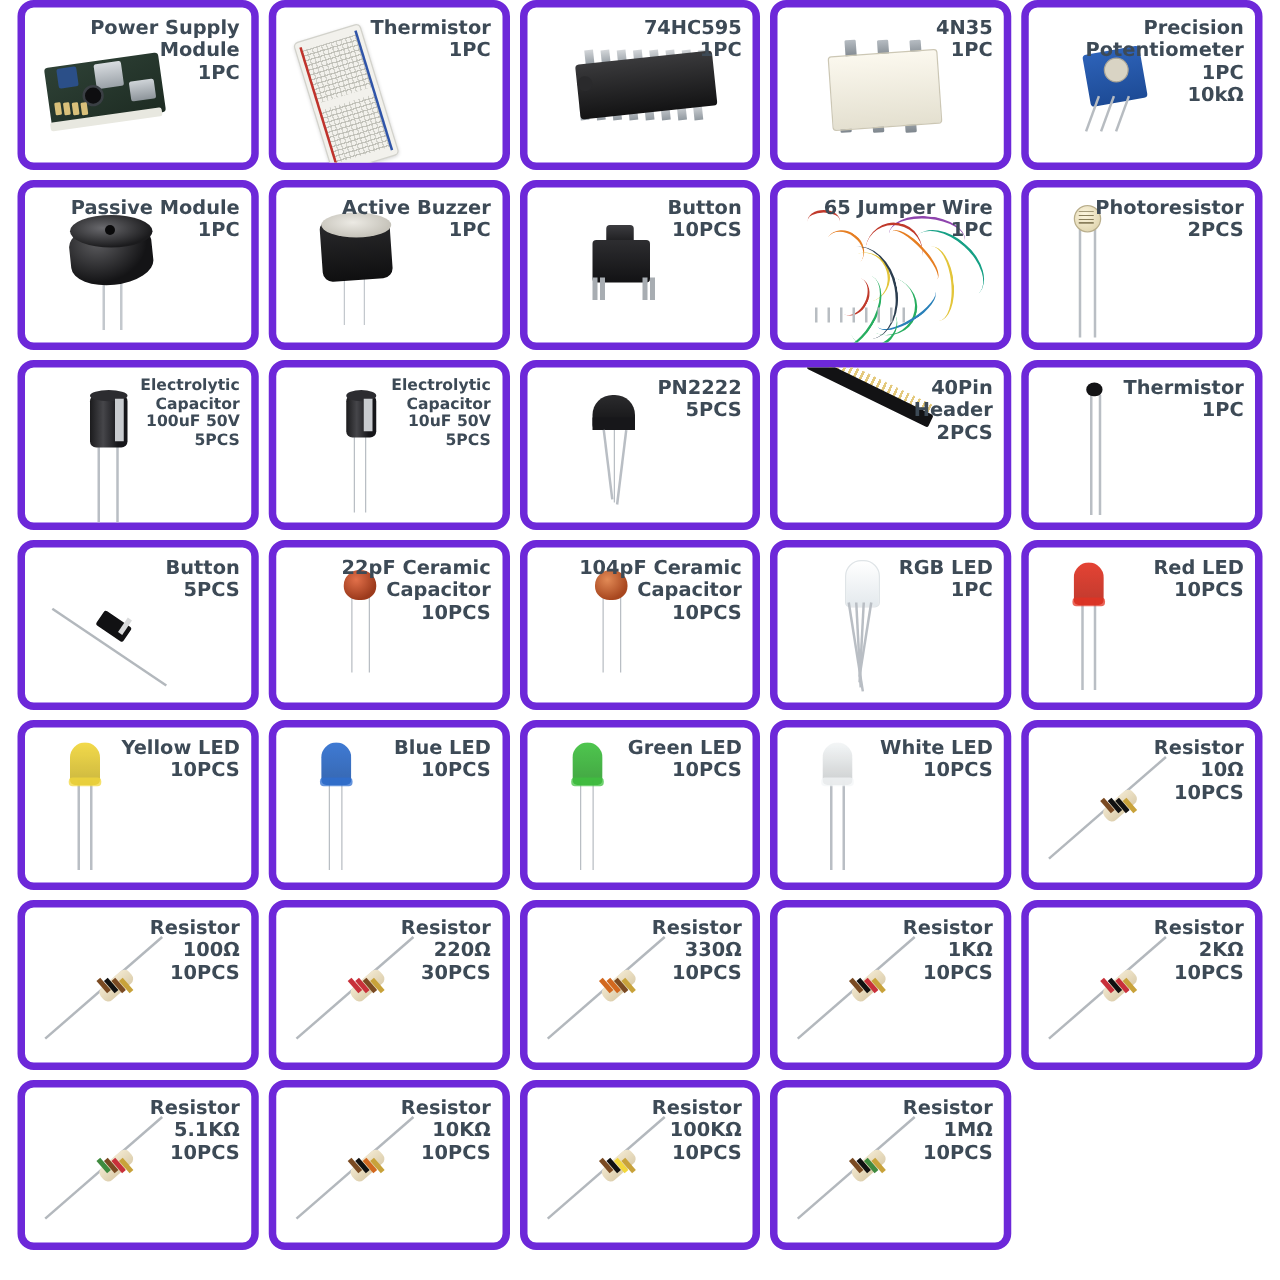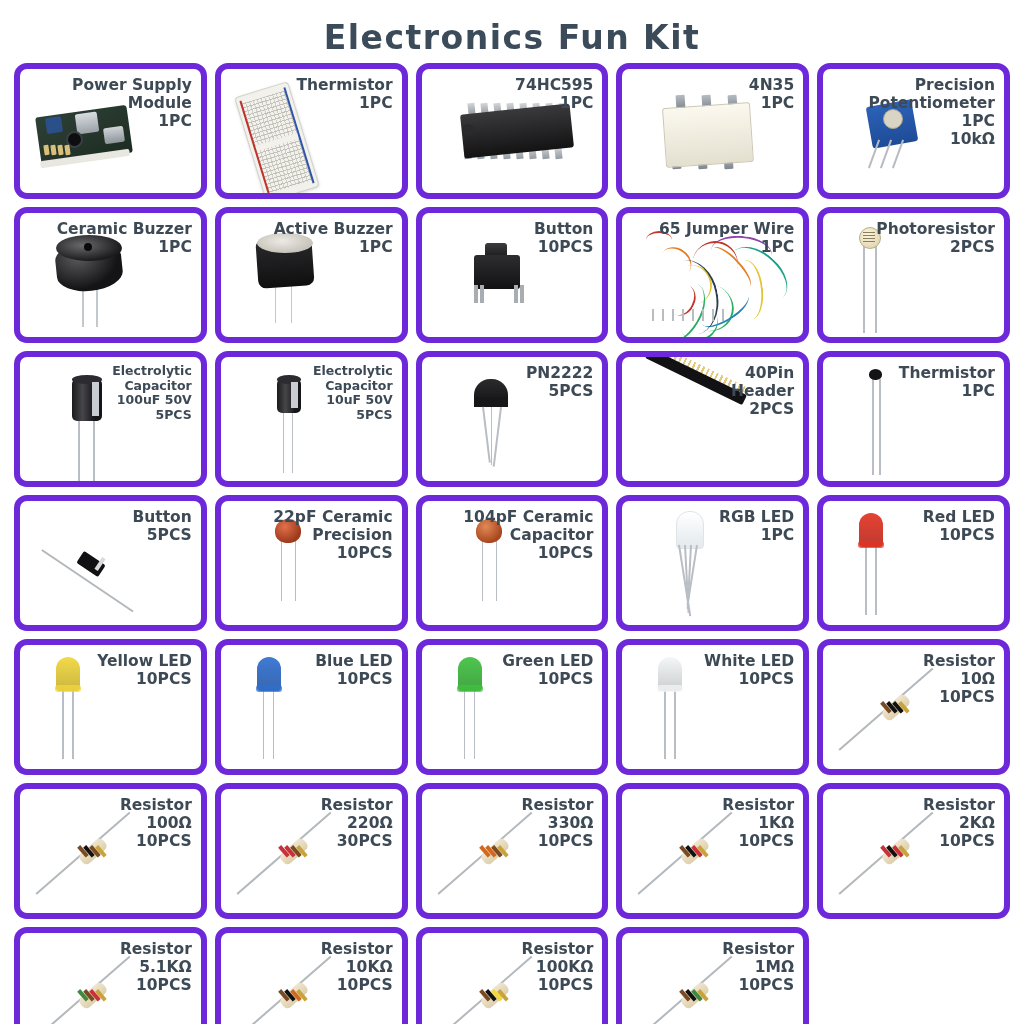--- a/index.html
+++ b/index.html
@@ -186,21 +186,20 @@
 
   
   .res-body { position:absolute; width:30px; height:13px; border-radius:5px; background:linear-gradient(180deg,#f0e6cd,#ddcfae);}
   .res-band { position:absolute; width:3.5px; height:13px;}
   .res-wire { position:absolute; height:1.5px; background:#b3b8bd;}
 </style>
 </head>
 <body>
 
 <div id="page">
-  <div id="title">Electronics Fun Kit</div>
   <div id="grid">
       <div class="cell">
         <div class="art">
           <div class="psu-board"></div>
           <div class="psu-edge"></div>
           <div class="psu-blue"></div>
           <div class="psu-silver"></div>
           <div class="psu-cap"></div>
           <div class="psu-usb"></div>
           <div class="psu-pin" style="left:24px;top:76px;transform:rotate(-8deg);"></div>
@@ -275,21 +274,21 @@
 10kΩ</div>
       </div>
       <div class="cell">
         <div class="art">
           <div class="lead" style="left:62px;top:72px;height:42px;background:#c3c8cd;"></div>
           <div class="lead" style="left:76px;top:72px;height:42px;background:#c3c8cd;"></div>
           <div class="buzz"></div>
           <div class="buzz-top"></div>
           <div class="buzz-hole"></div>
         </div>
-        <div class="label">Ceramic Buzzer
+        <div class="label">Passive Module
 1PC</div>
       </div>
       <div class="cell">
         <div class="art">
           <div class="lead" style="left:54px;top:70px;height:40px;background:#c3c8cd;"></div>
           <div class="lead" style="left:70px;top:70px;height:40px;background:#c3c8cd;"></div>
           <div class="abz"></div>
           <div class="abz-top"></div>
         </div>
         <div class="label">Active Buzzer
@@ -409,21 +408,21 @@
         <div class="label">Button
 5PCS</div>
       </div>
       <div class="cell">
         <div class="art">
           <div class="lead" style="left:60px;top:38px;height:62px;"></div>
           <div class="lead" style="left:74px;top:38px;height:62px;"></div>
           <div class="cer" style="left:54px;top:18px;"></div>
         </div>
         <div class="label">22pF Ceramic
-Precision
+Capacitor
 10PCS</div>
       </div>
       <div class="cell">
         <div class="art">
           <div class="lead" style="left:60px;top:38px;height:62px;"></div>
           <div class="lead" style="left:74px;top:38px;height:62px;"></div>
           <div class="cer cer2" style="left:54px;top:18px;"></div>
         </div>
         <div class="label">104pF Ceramic
 Capacitor

